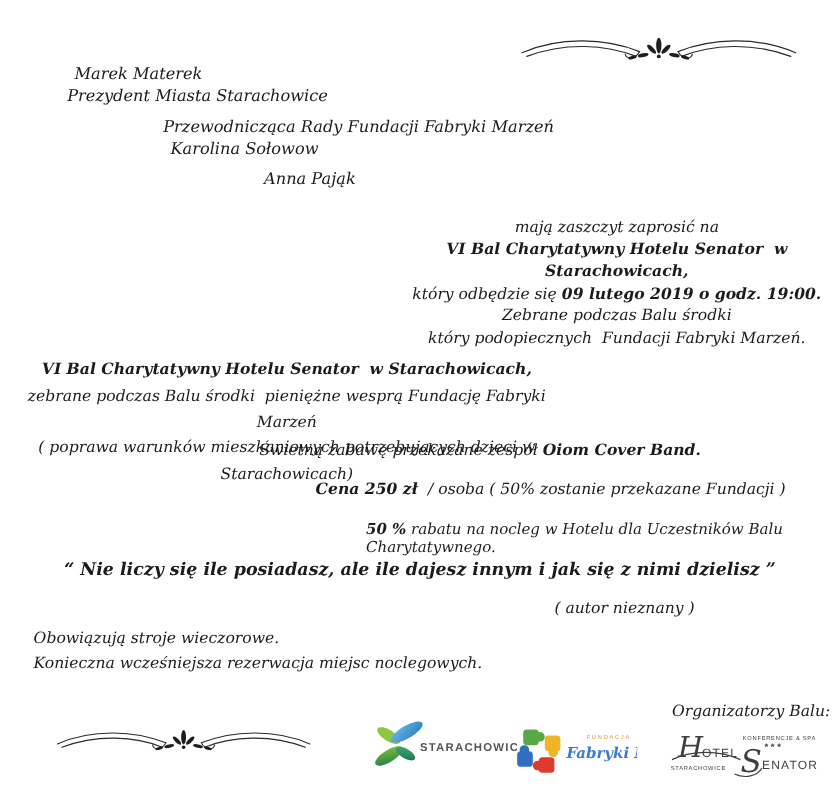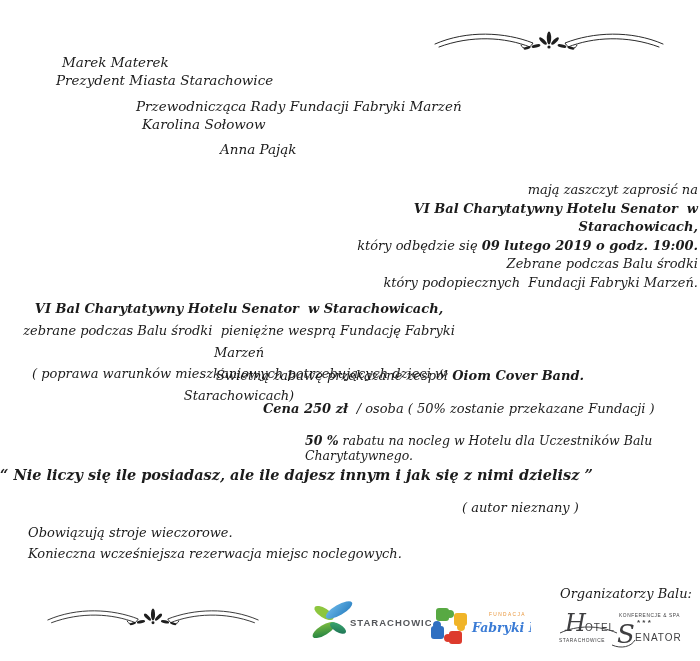--- a/index.html
+++ b/index.html
@@ -16,27 +16,27 @@
   .line{white-space:pre-wrap;}
   .abs{position:absolute;}
   b,.bold{font-weight:bold;}
   
   .sig{font-size:13.5px;line-height:18px;}
   .sig .name{padding-left:6px;}
   .s1{left:56px;top:53px;}
   .s2{left:136px;top:97px;}
   .s3{left:214px;top:140px;}
   
-  .inv{left:330px;top:181px;width:368px;text-align:right;font-size:13px;line-height:18.5px;}
+  .inv{left:330px;top:181px;width:368px;text-align:center;font-size:13px;line-height:18.5px;}
   
   .det{left:8px;top:298px;width:462px;text-align:center;font-size:13px;line-height:21.8px;}
   .band{left:216px;top:368px;font-size:13px;}
   .price{left:263px;top:401px;font-size:13px;}
   .discount{left:305px;top:433px;font-size:12.5px;}
-  .quote{left:0;top:466px;width:700px;text-align:left;font-size:14.5px;font-weight:bold;}
+  .quote{left:0;top:466px;width:700px;text-align:center;font-size:14.5px;font-weight:bold;}
   .author{left:462px;top:500px;font-size:13px;}
   .notes{left:28px;top:523px;font-size:13px;line-height:20.5px;}
   .org-label{left:560px;top:586px;width:132px;text-align:left;font-size:13px;}
   .flourish-top{left:433px;top:28px;}
   .flourish-bottom{left:46px;top:602px;}
   .logo-starachowice{left:311px;top:599px;}
   .logo-fabryki{left:427px;top:601px;}
   .logo-hotel{left:557px;top:605px;}
   svg{display:block;}
 </style>

